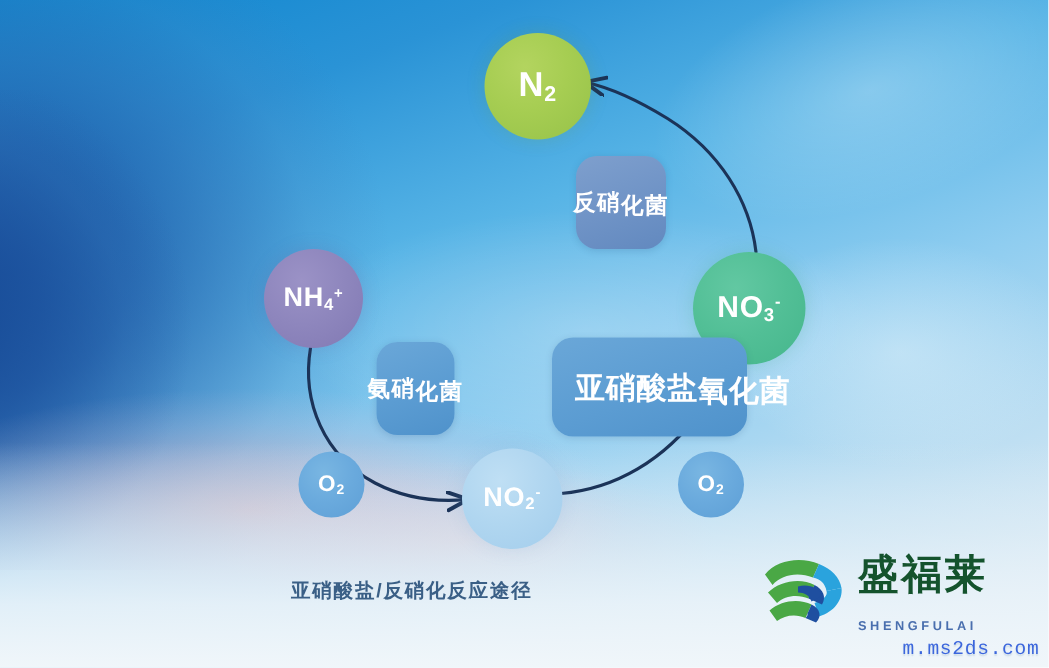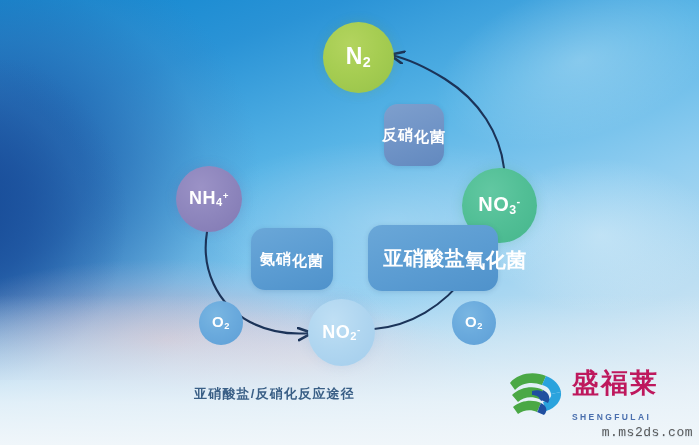--- a/index.html
+++ b/index.html
@@ -196,21 +196,21 @@
     left: 384px; top: 104px;
     width: 60px; height: 62px;
     background: linear-gradient(160deg, #7e9fcd 0%, #6f93c6 55%, #6289bf 100%);
     font-size: 15px;
     letter-spacing: 1px;
   }
   #chip-denitrify .ln + .ln { margin-top: 5px; }
 
   #chip-ammonia {
     left: 251px; top: 228px;
-    width: 82px; height: 62px;
+    width: 52px; height: 62px;
     background: linear-gradient(160deg, #6aa7d8 0%, #5b9cd2 55%, #4f92cb 100%);
     font-size: 15px;
     letter-spacing: 1px;
   }
   #chip-ammonia .ln + .ln { margin-top: 5px; }
 
   #chip-nitrite-ox {
     left: 368px; top: 225px;
     width: 86px; height: 66px;
     background: linear-gradient(160deg, #6aa7d8 0%, #5b9cd2 55%, #4f92cb 100%);
@@ -237,40 +237,40 @@
   #logo {
     position: absolute;
     left: 508px; top: 366px;
     width: 178px; height: 60px;
     display: flex;
     align-items: center;
   }
   #logo-mark { width: 58px; height: 54px; flex: none; }
   #logo-text { margin-left: 6px; line-height: 1; }
   #logo-cn {
-    color: #be185d;
+    color: #14532d;
     font-size: 27px;
     font-weight: bold;
     letter-spacing: 2px;
     display: block;
   }
   #logo-en {
     color: #4a6fae;
     font-size: 8.5px;
     font-weight: bold;
     letter-spacing: 2.4px;
     display: block;
     margin-top: 16px;
   }
 
   
   #watermark {
     position: absolute;
     right: 6px; bottom: 5px;
-    color: #404040;
+    color: #1d4ed8;
     opacity: .85;
     font-family: "Liberation Mono", "DejaVu Sans Mono", monospace;
     font-size: 13px;
     letter-spacing: .5px;
     text-shadow: 0 1px 1px rgba(160,185,205,0.55);
   }
 </style>
 </head>
 <body>
 

